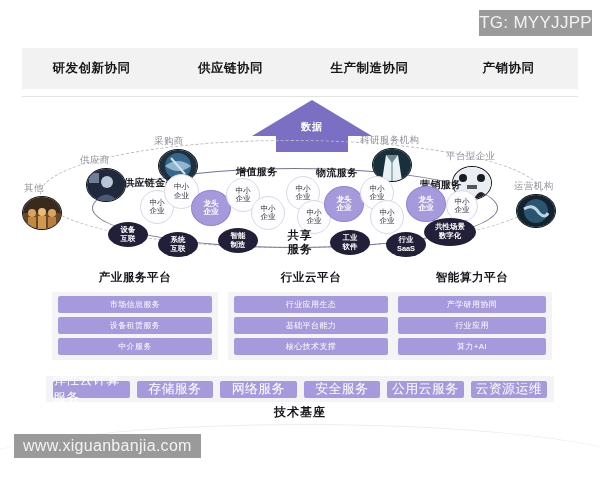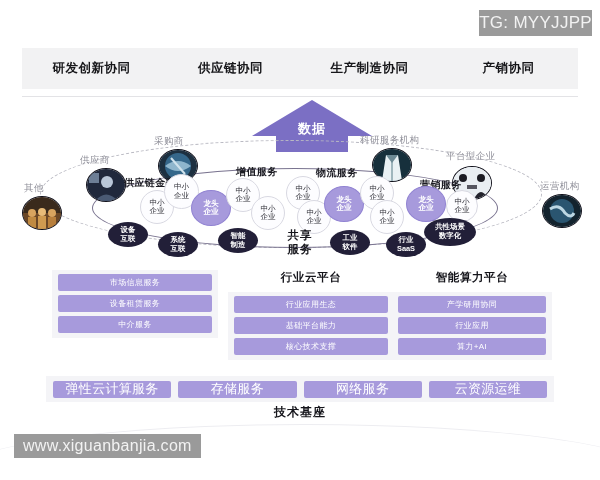--- a/index.html
+++ b/index.html
@@ -28,21 +28,21 @@
   .topcell{
     flex:1;text-align:center;font-size:12.5px;font-weight:bold;color:#17171a;
     letter-spacing:.5px;
   }
   #cardline{position:absolute;left:22px;top:96px;width:556px;height:1px;background:#e3e3e6;}
 
   
   #arrow{position:absolute;left:252px;top:100px;width:120px;height:52px;}
   #arrow .label{
     position:absolute;left:0;right:0;top:20px;text-align:center;
-    font-size:13px;color:#ffffff;font-weight:bold;letter-spacing:1px;
+    font-size:10px;color:#ffffff;font-weight:bold;letter-spacing:1px;
   }
 
   
   #outer-ellipse{
     position:absolute;left:40px;top:140px;width:500px;height:106px;
     border:1.4px dashed #b9b9c2;border-radius:50%;
   }
   
   #inner-ellipse{
     position:absolute;left:92px;top:168px;width:404px;height:78px;
@@ -216,21 +216,21 @@
         <circle cx="10" cy="11" r="4" fill="#1b1b22"></circle>
           <path d="M3 32 Q10 18 17 32 Z" fill="#23232c"></path>
         <circle cx="28" cy="11" r="4" fill="#1b1b22"></circle>
           <path d="M21 32 Q28 18 35 32 Z" fill="#23232c"></path>
         <rect x="14" y="18" width="10" height="4" fill="#55555f"></rect>
       </svg>
     </div>
     <div class="cap" style="left:-6px;top:-16px;">平台型企业</div>
   </div>
 
-  <div class="actor" style="left:542px;top:194px;">
+  <div class="actor" style="left:516px;top:194px;">
     <div class="ball">
       <svg width="38" height="32" viewBox="0 0 38 32">
         <rect width="38" height="32" fill="#13232e"></rect>
         <circle cx="19" cy="16" r="12" fill="#2a5570"></circle>
         <path d="M7 14 Q16 8 22 18 Q28 24 31 18" stroke="#bcd6e2" stroke-width="3" fill="none"></path>
       </svg>
     </div>
     <div class="cap" style="left:-2px;top:-14px;">运营机构</div>
   </div>
 
@@ -313,20 +313,21 @@
     <span>共性场景</span>
     <span>数字化</span>
   </div>
 
   <div id="shared">
     <div>共享</div>
     <div>服务</div>
   </div>
 
   <div class="platcol" id="col-a">
+    <div class="plattitle">产业服务平台</div>
     <div class="platpanel">
       <div class="bar">市场信息服务</div>
       <div class="bar">设备租赁服务</div>
       <div class="bar">中介服务</div>
     </div>
   </div>
 
   <div class="platcol" id="col-c">
     <div class="plattitle">智能算力平台</div>
     <div class="platpanel">
@@ -342,20 +343,22 @@
       <div class="bar">行业应用生态</div>
       <div class="bar">基础平台能力</div>
       <div class="bar">核心技术支撑</div>
     </div>
   </div>
 
   <div id="basepanel">
     <div class="basebar">弹性云计算服务</div>
     <div class="basebar">存储服务</div>
     <div class="basebar">网络服务</div>
+    <div class="basebar">安全服务</div>
+    <div class="basebar">公用云服务</div>
     <div class="basebar">云资源运维</div>
   </div>
   <div id="basetitle">技术基座</div>
   <div id="bottomcurve"></div>
 
   <div class="wm" id="wm-tg">TG: MYYJJPP</div>
   <div class="wm" id="wm-site">www.xiguanbanjia.com</div>
 
 </div>
 

